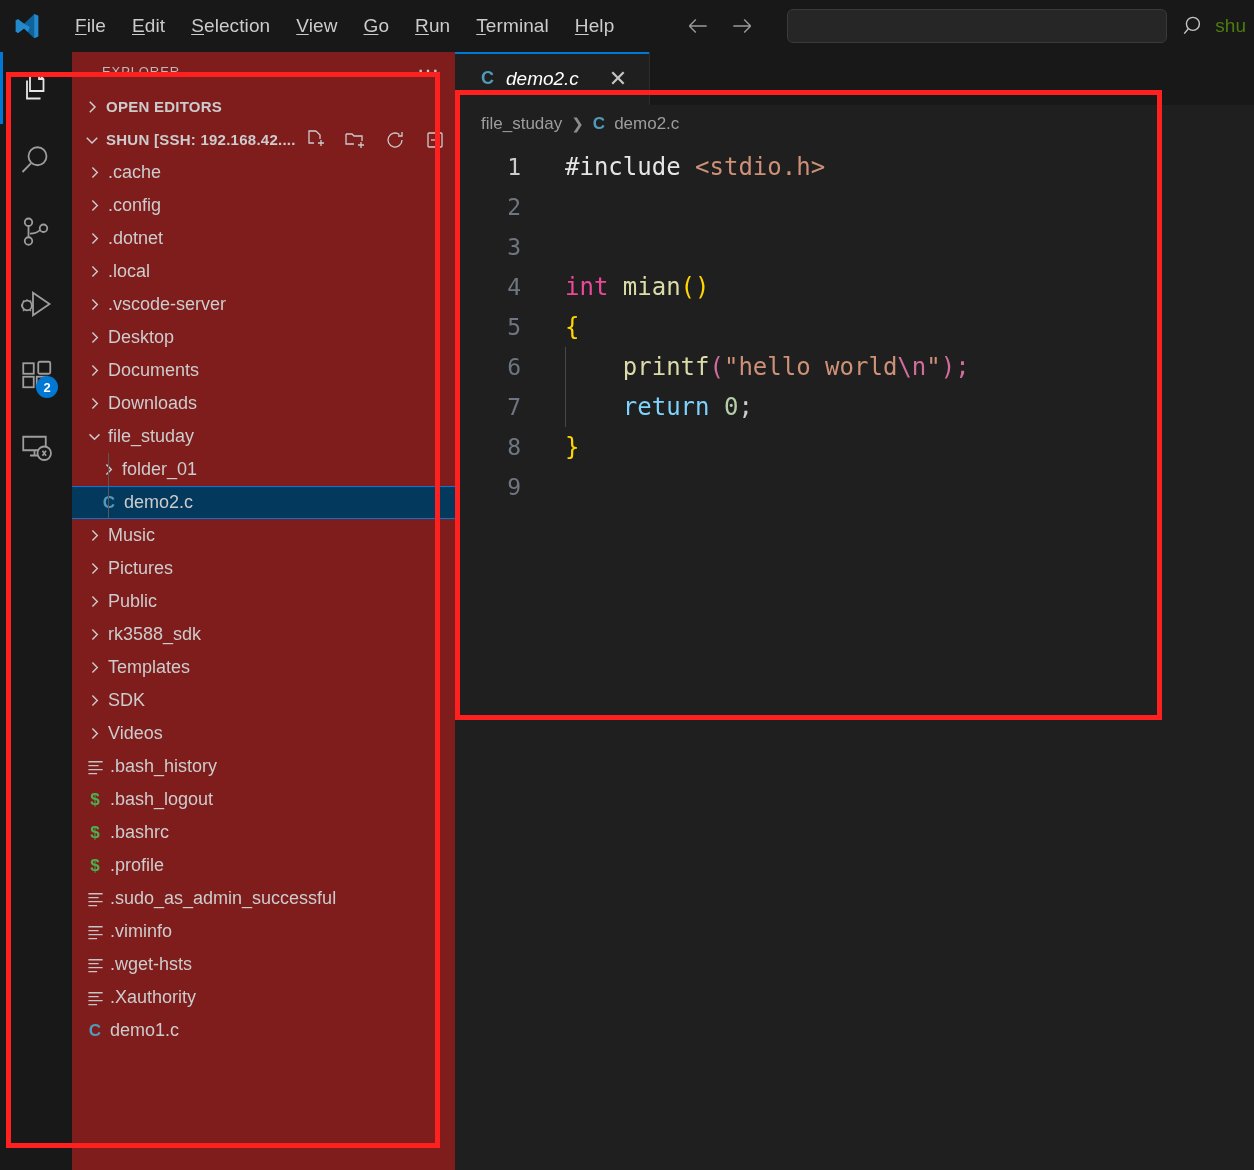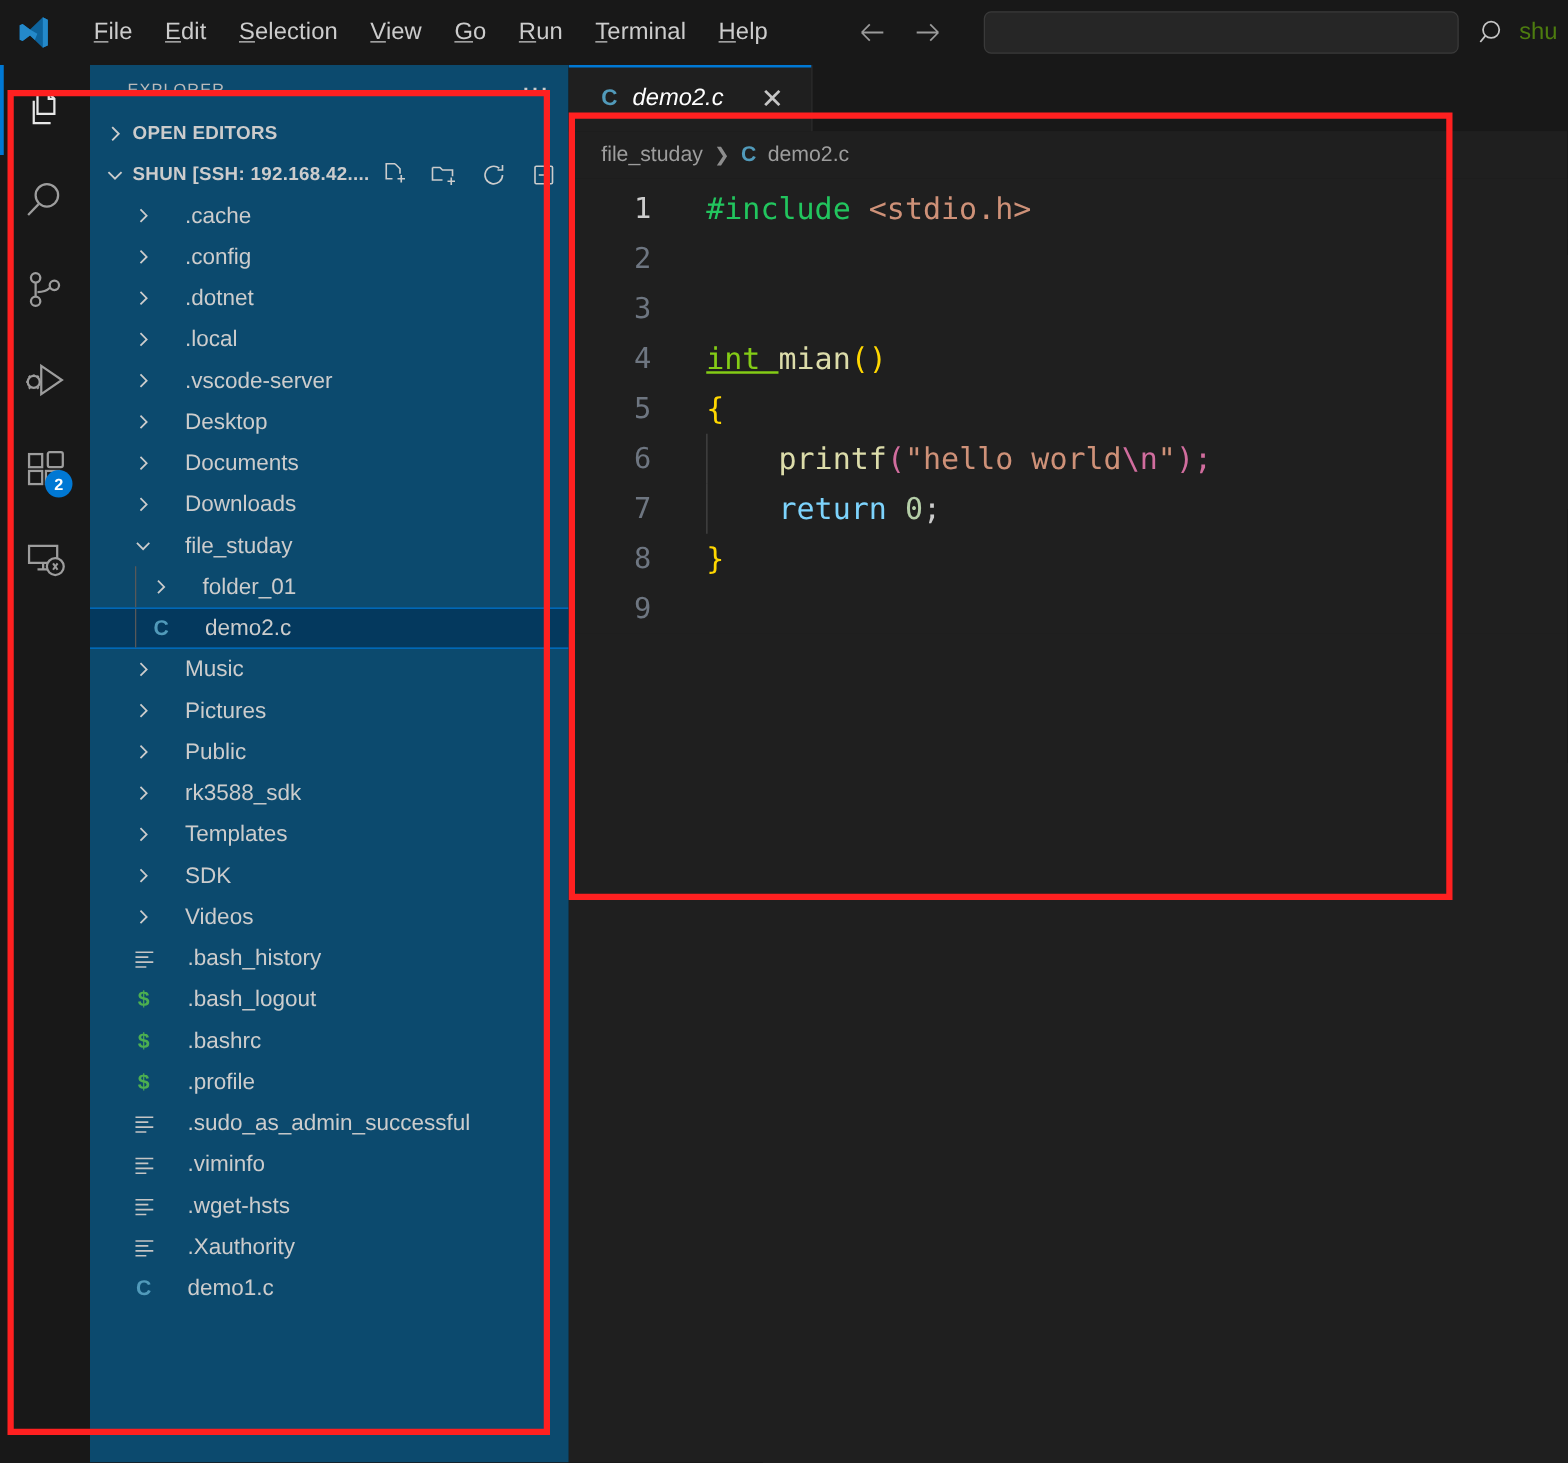--- a/index.html
+++ b/index.html
@@ -105,21 +105,21 @@
     font-weight: bold;
     display: flex; align-items: center; justify-content: center;
     padding: 0 5px;
   }
 
   
   .sidebar {
     position: absolute;
     left: 72px; top: 52px;
     width: 383px; height: 1118px;
-    background: #0c4a6e;
+    background: #7f1d1d;
     overflow: hidden;
   }
   .sidebar-title {
     height: 38px;
     padding: 0 14px 0 30px;
     display: flex; align-items: center; justify-content: space-between;
     font-size: 13px;
     letter-spacing: .9px;
     color: #bbbbbb;
   }
@@ -148,21 +148,20 @@
   }
 
   .tree { }
   .row {
     height: 33px;
     display: flex; align-items: center;
     font-size: 18px;
     color: #cccccc;
     white-space: nowrap;
     position: relative;
-    gap: 20px;
   }
   .row.selected {
     background: #04395e;
     border-top: 1px solid #0078d4;
     border-bottom: 1px solid #0078d4;
     height: 33px;
   }
   .row .indent { flex-shrink: 0; }
   .row .twist {
     width: 24px;
@@ -273,23 +272,23 @@
     z-index: -1;
   }
   .iguide {
     position: absolute;
     left: 110px; top: 0; bottom: 0;
     width: 1px;
     background: #474747;
   }
 
   
-  .t-pre   { color: #22c55e; }
+  .t-pre   { color: #e5e5e5; }
   .t-str   { color: #ce9178; }
-  .t-kw    { color: #84cc16; text-decoration: underline; }
+  .t-kw    { color: #ec4899; }
   .t-fn    { color: #dcdcaa; }
   .t-brkt  { color: #ffd700; }
   .t-punc  { color: #cccccc; }
   .t-num   { color: #b5cea8; }
   .t-ctl   { color: #7dd3fc; }
   .t-magenta { color: #d16d9e; }
 
   
   .annot {
     position: absolute;

